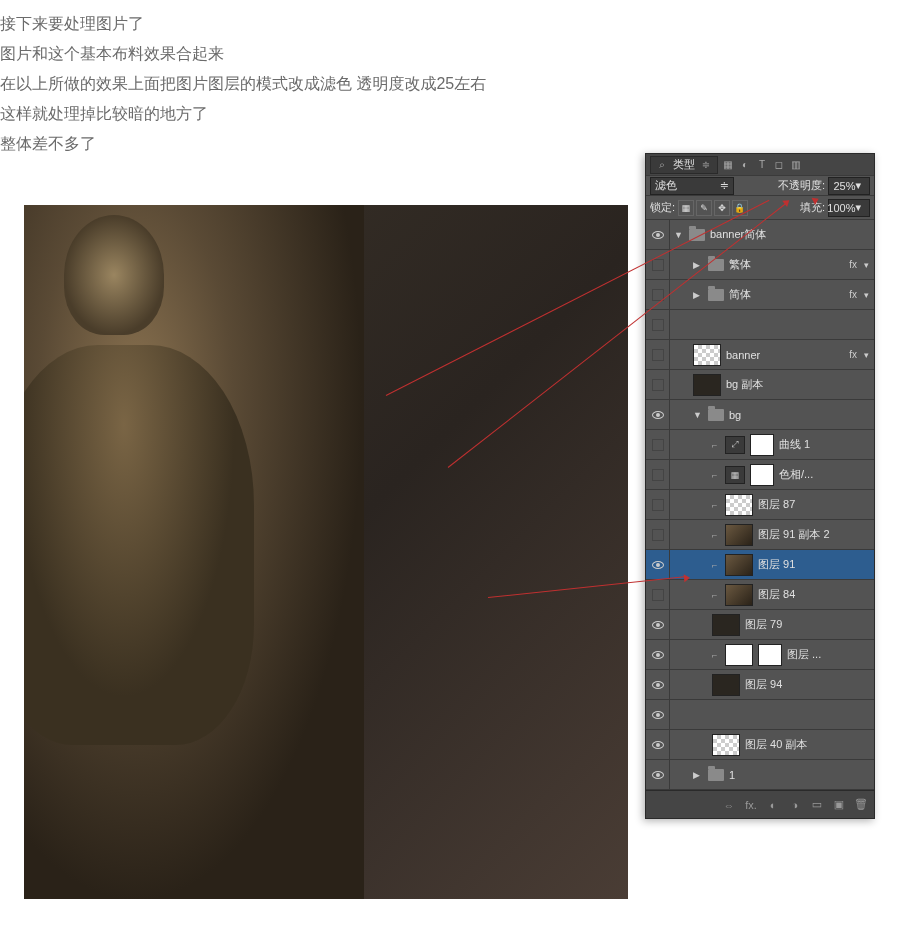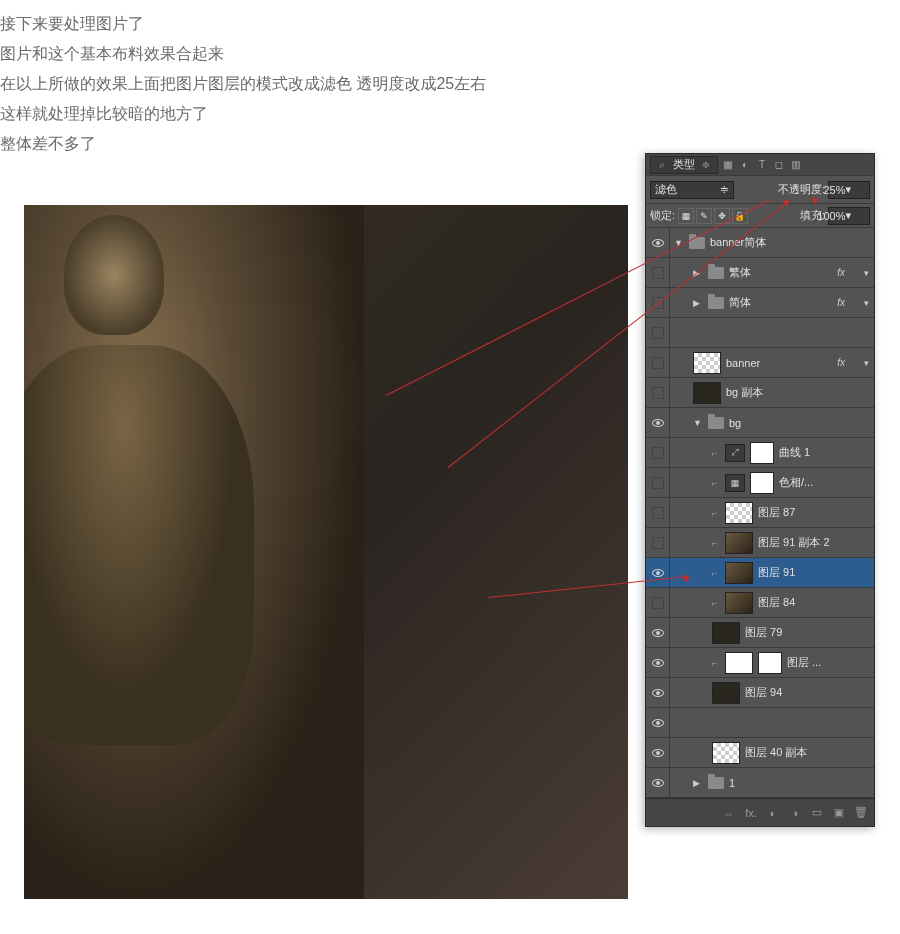--- a/index.html
+++ b/index.html
@@ -10,24 +10,24 @@
 .statue{position:absolute;left:-40px;top:-20px;width:380px;height:720px;background:radial-gradient(ellipse at 40% 30%,#8a7250 0%,#5a4a35 30%,#2a2218 70%)}
 .statue::before{content:"";position:absolute;left:80px;top:30px;width:100px;height:120px;background:radial-gradient(ellipse,#9a8560 0%,#4a3d2a 70%);border-radius:50% 50% 40% 40%}
 .statue::after{content:"";position:absolute;left:10px;top:160px;width:260px;height:400px;background:radial-gradient(ellipse at 50% 20%,#7a6545 0%,#3a3020 60%);border-radius:40% 40% 30% 30%}
 .red-line{position:absolute;background:none;height:1px;border-top:1px solid #c03030;transform-origin:left center;z-index:5}
 .arrow-head{position:absolute;width:0;height:0;border-left:6px solid #c03030;border-top:4px solid transparent;border-bottom:4px solid transparent;z-index:5}
 .layers-panel{position:absolute;right:25px;top:153px;width:230px;background:#535353;border:1px solid #2a2a2a;box-shadow:-2px 2px 8px rgba(0,0,0,0.3)}
 .panel-row{display:flex;align-items:center;height:26px;background:#535353;border-bottom:1px solid #3a3a3a;font-size:11px;color:#e0e0e0;padding:0 4px}
 .panel-top{height:22px;background:#454545;gap:3px}
 .kind-dropdown{background:#3a3a3a;border:1px solid #2a2a2a;height:18px;display:flex;align-items:center;padding:0 4px;font-size:11px;gap:4px}
 .mini-icon{width:14px;height:14px;display:inline-flex;align-items:center;justify-content:center;color:#aaa;font-size:10px}
-.blend-row{height:28px;gap:3px}
+.blend-row{height:20px;gap:3px}
 .blend-select{background:#3a3a3a;border:1px solid #222;height:18px;width:84px;display:flex;align-items:center;justify-content:space-between;padding:0 4px;font-size:11px}
 .opacity-label{font-size:11px;margin-left:auto}
-.pct-box{background:#3a3a3a;border:1px solid #222;height:18px;width:42px;display:flex;align-items:center;justify-content:flex-end;padding:0 18px;font-size:11px}
+.pct-box{background:#3a3a3a;border:1px solid #222;height:18px;width:42px;display:flex;align-items:center;justify-content:flex-end;padding:0 8px;font-size:11px}
 .lock-row{height:24px;gap:3px}
 .lock-icons{display:flex;gap:2px}
 .lock-icons span{width:16px;height:16px;border:1px solid #666;display:flex;align-items:center;justify-content:center;font-size:9px}
 .layer-row{display:flex;align-items:center;height:30px;background:#535353;border-bottom:1px solid #3a3a3a;font-size:11px;color:#e0e0e0}
 .layer-row.selected{background:#2d5d8f}
 .vis-col{width:24px;height:100%;display:flex;align-items:center;justify-content:center;border-right:1px solid #3a3a3a}
 .eye{width:12px;height:8px;border:1px solid #ccc;border-radius:50%;position:relative}
 .eye::after{content:"";position:absolute;width:4px;height:4px;background:#ccc;border-radius:50%;top:1px;left:3px}
 .empty-box{width:12px;height:12px;border:1px solid #444}
 .layer-content{display:flex;align-items:center;gap:5px;flex:1;padding-left:4px;height:100%}
@@ -35,21 +35,21 @@
 .disclosure{width:10px;color:#ccc;font-size:9px}
 .folder-icon{width:16px;height:12px;background:#8a8a8a;border-radius:1px;position:relative}
 .folder-icon::before{content:"";position:absolute;top:-3px;left:0;width:7px;height:3px;background:#8a8a8a;border-radius:1px 1px 0 0}
 .thumb{width:28px;height:22px;border:1px solid #222;background:#fff;flex-shrink:0}
 .thumb.checker{background:repeating-conic-gradient(#ccc 0% 25%,#fff 0% 50%) 0 0/8px 8px}
 .thumb.dark{background:#2a2620}
 .thumb.img{background:linear-gradient(135deg,#6a5840 0%,#2a2218 100%)}
 .mask-thumb{width:24px;height:22px;border:1px solid #222;background:#fff;flex-shrink:0}
 .adj-icon{width:20px;height:18px;background:#3a3a3a;border:1px solid #222;display:flex;align-items:center;justify-content:center;font-size:9px;color:#ccc}
 .layer-name{flex:1;white-space:nowrap;overflow:hidden}
-.fx-label{font-style:italic;color:#ccc;margin-right:14px;font-size:10px}
+.fx-label{color:#ccc;margin-right:2px;font-size:10px}
 .chev{color:#ccc;font-size:9px;width:10px}
 .clip-mark{font-size:9px;color:#aaa;width:8px}
 .panel-bottom{height:28px;background:#454545;display:flex;align-items:center;justify-content:flex-end;gap:8px;padding:0 6px;border-top:1px solid #2a2a2a}
 .panel-bottom span{color:#999;font-size:11px;width:14px;text-align:center}
 .underline{text-decoration:underline}
 .thumb.teal{background:#2a5a5a}
 </style>
 </head>
 <body>
 

